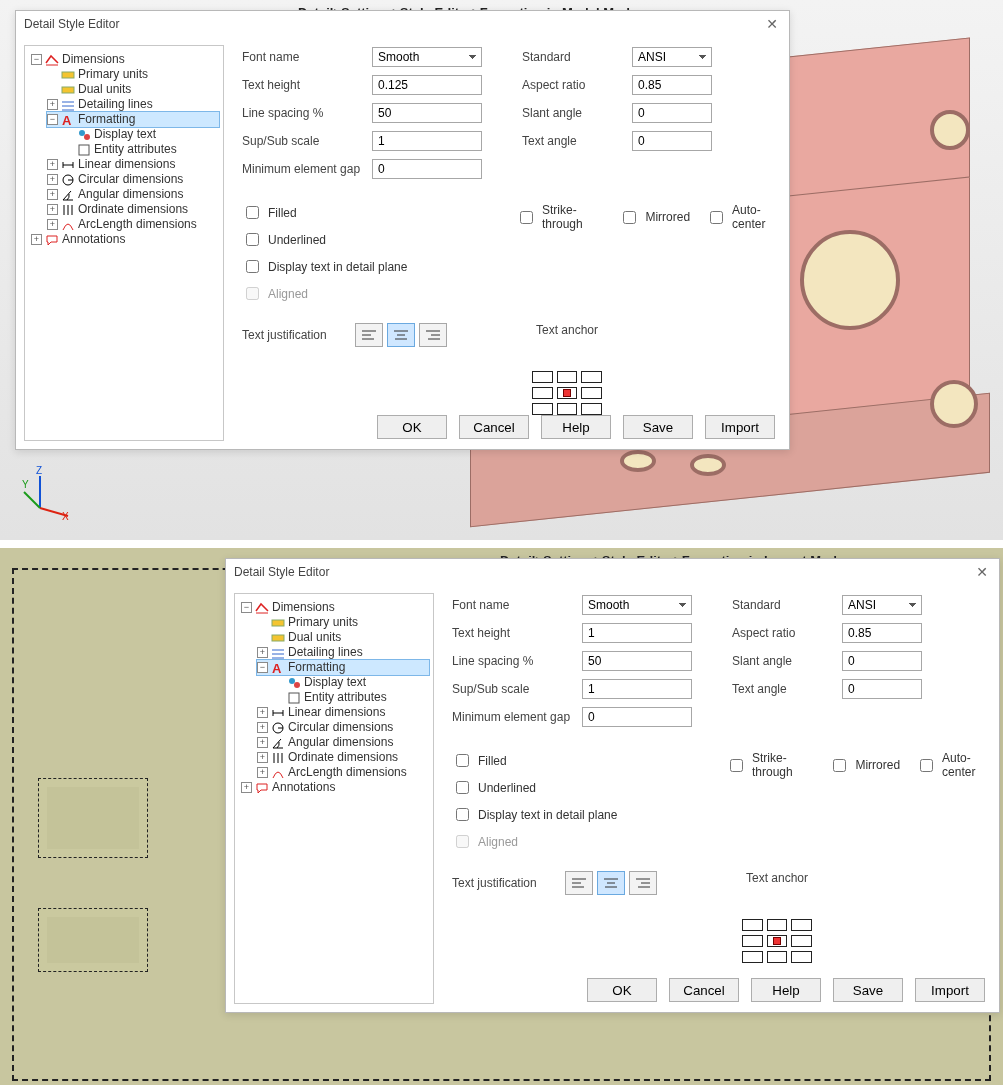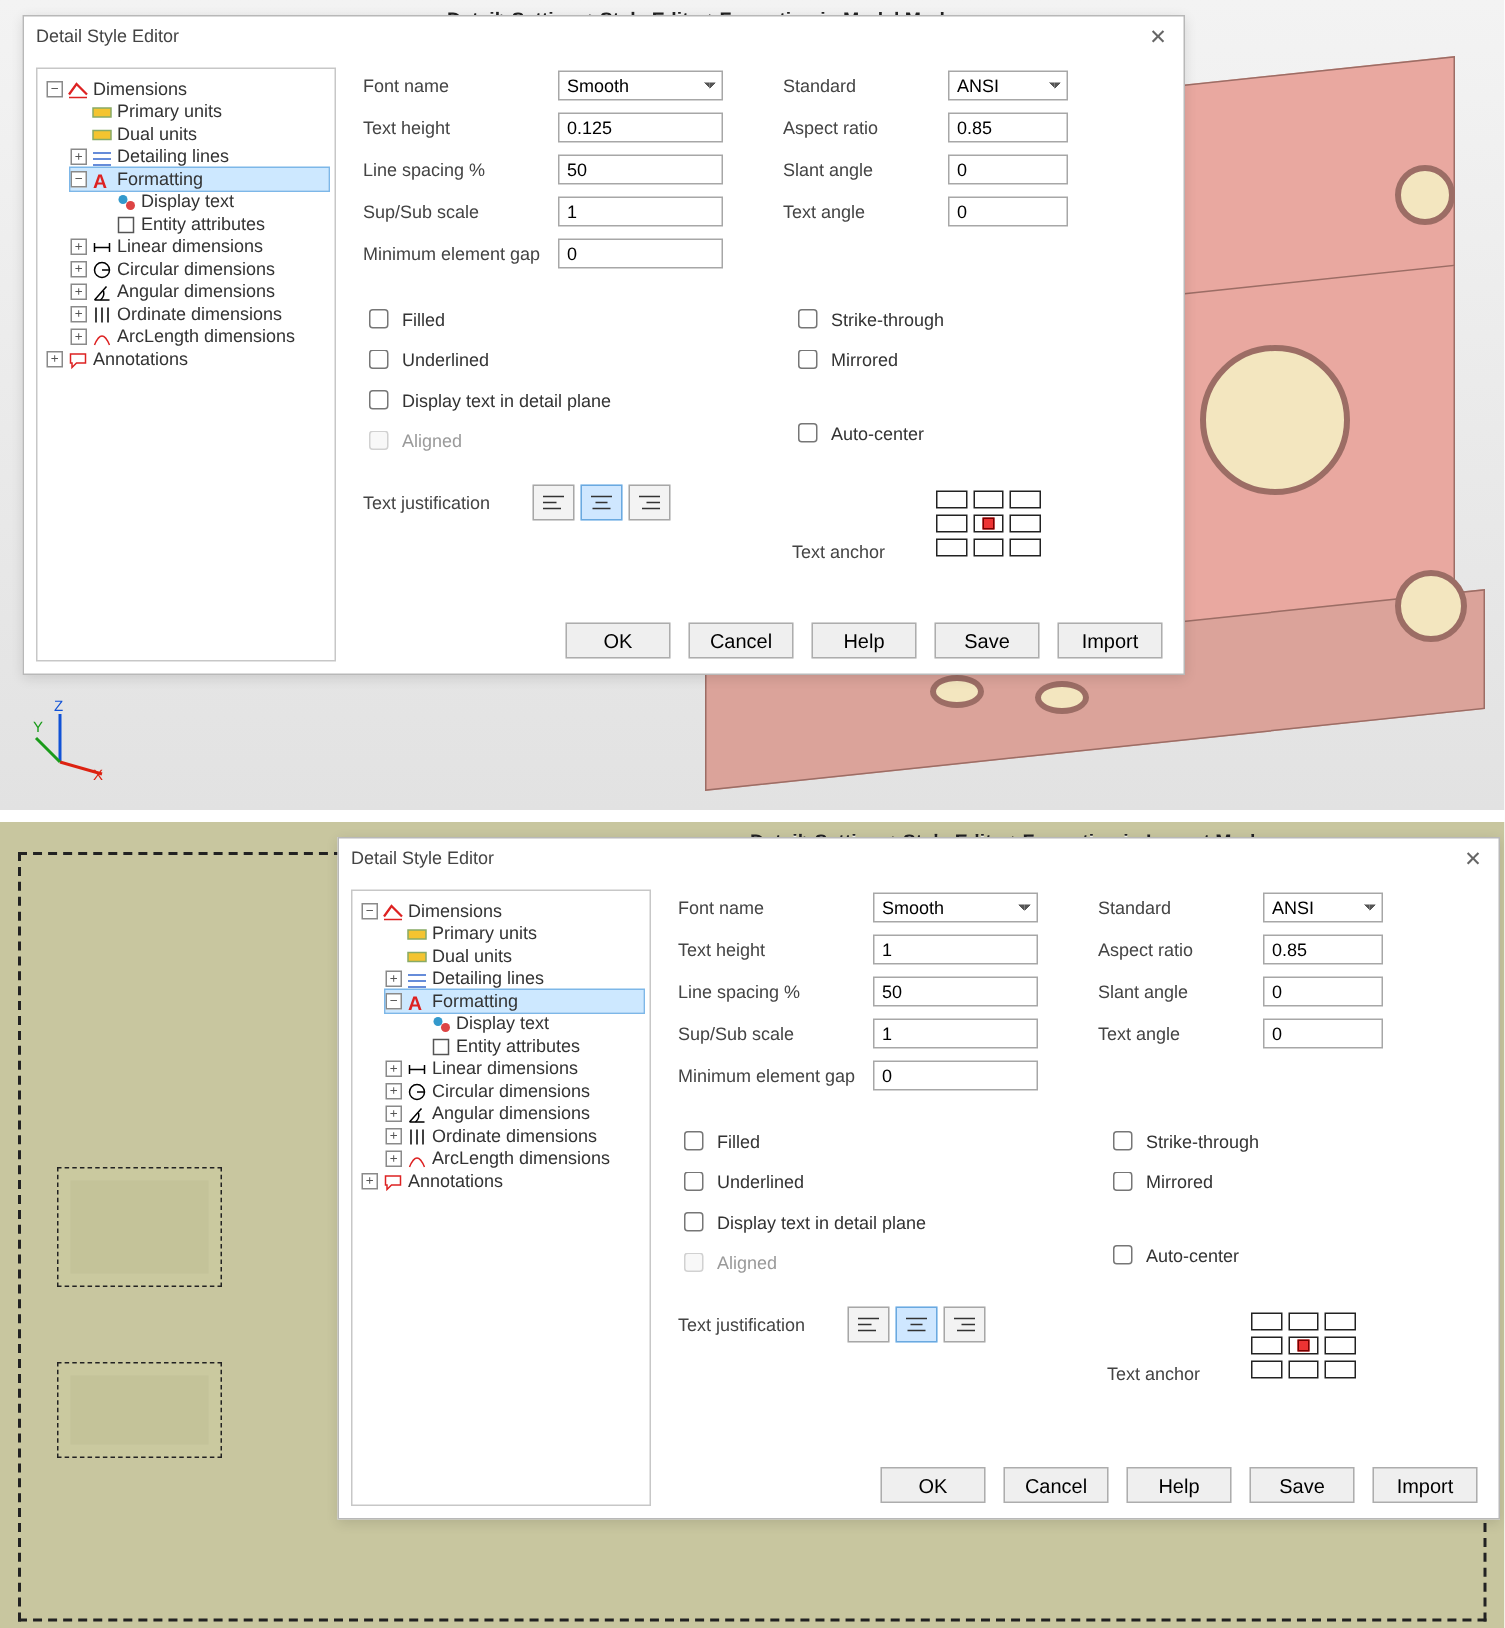--- a/index.html
+++ b/index.html
@@ -99,23 +99,23 @@
   .anchor-cell .dot { width:8px;height:8px; background:#e33; border:1px solid #700; }
 
   .btn-row {
     position:absolute; bottom:10px; right:14px; display:flex; gap:12px;align-items:flex-end;
   }
   .btn {
     min-width:70px; height:24px; border:1px solid #adadad; background:#efefef; cursor:pointer; padding:0 10px;
   }
 
   .checks-left { position:absolute; left:10px; top:166px; display:flex; flex-direction:column; gap:8px; }
-  .checks-right { position:absolute; left:296px; top:166px; display:flex; flex-direction:column; gap:8px; }
+  .checks-right { position:absolute; left:284px; top:166px; display:flex; flex-direction:row; gap:8px; }
   .just-row { position:absolute; left:10px; top:286px; display:flex; align-items:center; gap:28px; }
-  .anchor-row { position:absolute; left:296px; top:286px; display:flex; align-items:flex-end; gap:30px; }
+  .anchor-row { position:absolute; left:296px; top:286px; display:flex; align-items:center; gap:30px;flex-direction:column; }
 
   .disabled { color:#9a9a9a; }
 </style>
 </head>
 <body>
 
 <div class="panel-top">
 
   <div class="part3d">
     <div class="block" style="left:120px;top:60px;width:420px;height:360px;transform:skewY(-6deg);"></div>

